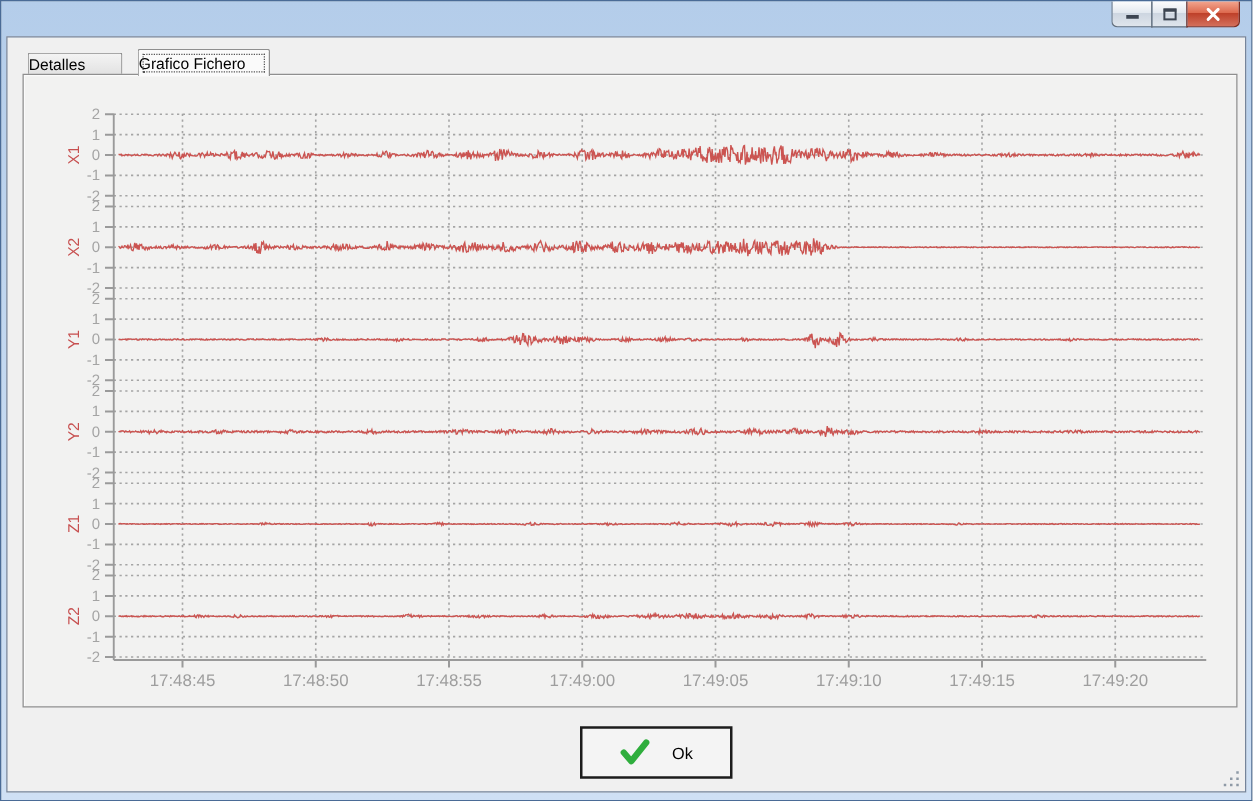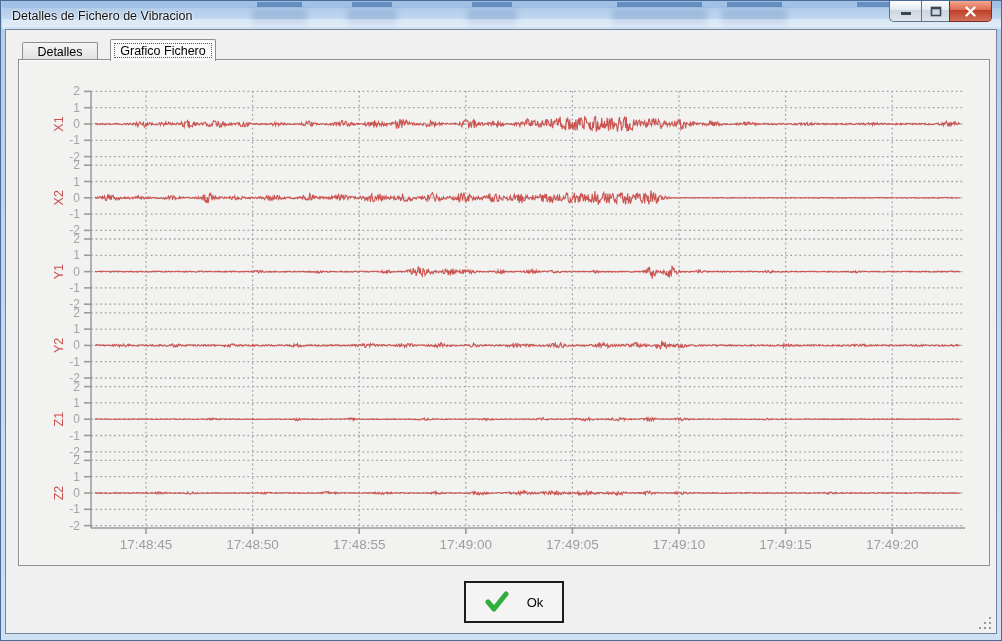--- a/index.html
+++ b/index.html
@@ -22,62 +22,44 @@
     background:linear-gradient(180deg,#fdfdfd 0%,#e3e9f0 45%,#ccd5e0 46%,#dfe5ec 100%);
     display:flex;align-items:center;justify-content:center;margin-left:-1px;}
   .cap-btn.first{border-bottom-left-radius:5px;width:33px;}
   .cap-btn.mid{width:29px;}
   .cap-btn.close{width:43px;border-bottom-right-radius:5px;border-color:#7e2c20;
     background:linear-gradient(180deg,#f2a68f 0%,#dd6b50 45%,#bd3e27 46%,#d4705c 100%);}
   
   .body{position:absolute;left:4px;top:28px;right:4px;bottom:6px;background:#f0f0f0;
     border:1px solid #75849a;box-sizing:border-box;}
   .tab{position:absolute;box-sizing:border-box;font-size:12.5px;color:#000;
-    display:flex;align-items:center;justify-content:center;cursor:default;}
+    display:flex;align-items:center;cursor:default;}
   .tab-unsel{left:16px;top:12px;width:76px;height:18px;
     background:linear-gradient(180deg,#f4f4f4,#e1e1e1);
     border:1px solid #8f8f8f;border-bottom:none;border-radius:2px 2px 0 0;z-index:1;}
   .tab-sel{left:104px;top:9px;width:106px;height:22px;background:#fafafa;
     border:1px solid #8f8f8f;border-bottom:none;border-radius:2px 2px 0 0;z-index:3;}
   .tab-sel::after{content:'';position:absolute;inset:3px;border:1px dotted #555;}
   .panel{position:absolute;left:12px;top:29px;width:970px;height:505px;background:#f2f2f1;
     border:1px solid #8f8f8f;box-sizing:content-box;box-shadow:inset 1px 1px 0 #fbfbfb;z-index:2;}
   .chart{position:absolute;left:0;top:0;width:970px;height:505px;}
   .chart svg text{font-family:"Liberation Sans",sans-serif;}
   
-  .ok-btn{position:absolute;left:458px;top:551px;width:100px;height:42px;box-sizing:border-box;
+  .ok-btn{position:absolute;left:458px;top:551px;width:122px;height:42px;box-sizing:border-box;
     background:#f4f4f4;border:2px solid #1c1c1c;display:flex;align-items:center;
     justify-content:center;gap:18px;cursor:default;}
   .ok-label{font-size:13px;color:#000;}
   
   .grip{position:absolute;right:3px;bottom:3px;width:15px;height:15px;}
 </style>
 </head>
 <body>
 
 <div class="window">
 
-  <div class="titlebar">
-    <div class="glass">
-      <div class="row"></div>
-      <div class="b" style="left:255px;width:45px;"></div>
-      <div class="b" style="left:350px;width:40px;"></div>
-      <div class="b" style="left:470px;width:40px;"></div>
-      <div class="b" style="left:615px;width:85px;"></div>
-      <div class="b" style="left:725px;width:55px;"></div>
-      <div class="b" style="left:855px;width:45px;"></div>
-      <div class="bb" style="left:250px;width:55px;"></div>
-      <div class="bb" style="left:345px;width:50px;"></div>
-      <div class="bb" style="left:465px;width:50px;"></div>
-      <div class="bb" style="left:610px;width:95px;"></div>
-      <div class="bb" style="left:720px;width:65px;"></div>
-      <div class="shine"></div>
-    </div>
-    <span class="title-text">Detalles de Fichero de Vibracion</span>
-  </div>
 
   <div class="caption-group">
     <div class="cap-btn first">
       <svg width="12" height="10">
         <rect x="1" y="6" width="10" height="3" fill="#3c4552"></rect>
       </svg>
     </div>
     <div class="cap-btn mid">
       <svg width="12" height="11">
         <rect x="1.5" y="1.5" width="9" height="8" fill="none" stroke="#3c4552" stroke-width="1.6"></rect>

